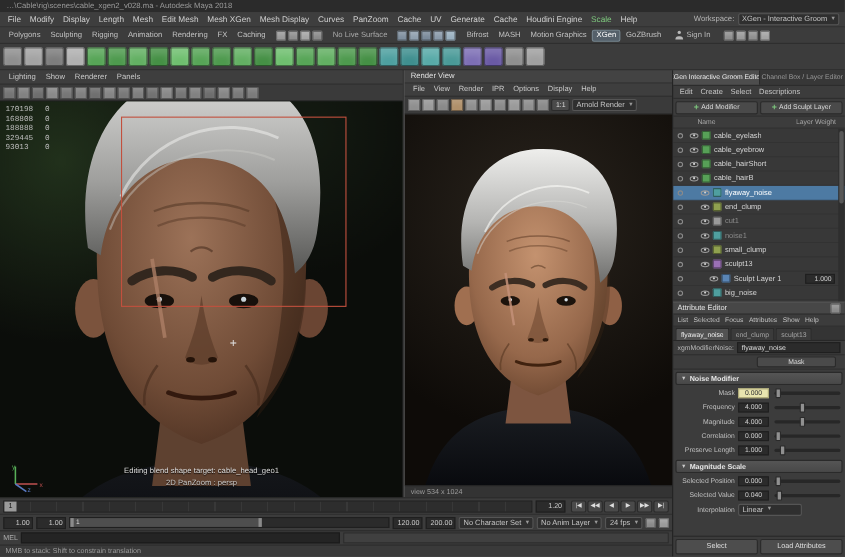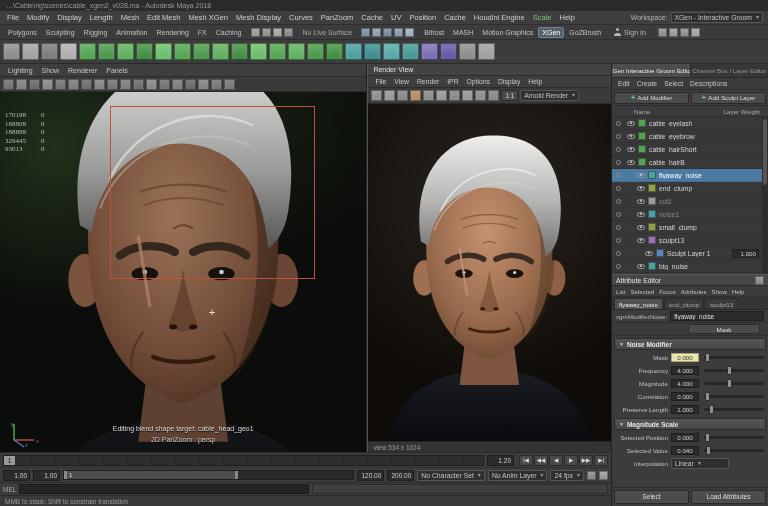--- a/index.html
+++ b/index.html
@@ -42,21 +42,21 @@
   .vp-panel{flex:151;display:flex;flex-direction:column;border-right:1px solid #222;min-width:0}
   .panel-menubar{height:13px;background:#3e3e3e;display:flex;align-items:center;padding:0 4px;gap:1px;font-size:7px;color:#c8c8c8;border-bottom:1px solid #2c2c2c}
   .pm-item{padding:0 4px;white-space:nowrap}
   .minitoolbar{height:15px;background:#3a3a3a;display:flex;align-items:center;gap:2px;padding:0 3px;border-bottom:1px solid #2a2a2a}
   .ticon{width:11px;height:11px;border-radius:1px;box-shadow:inset 0 0 0 1px rgba(0,0,0,.35),inset 0 4px 4px rgba(255,255,255,.12)}
   .vp-canvas{flex:1;position:relative;overflow:hidden;background:
     radial-gradient(circle at 15% 15%, rgba(55,84,45,.5), transparent 38%),
     radial-gradient(circle at 75% 8%, rgba(42,62,38,.28), transparent 30%),
     #0b0d0a}
   .headsvg{position:absolute;inset:0;width:100%;height:100%}
-  .hud{position:absolute;top:19px;left:5px;font-family:Liberation Serif, serif;font-size:7px;color:#bdbdbd;line-height:8.5px}
+  .hud{position:absolute;top:4px;left:5px;font-family:Liberation Mono, monospace;font-size:7px;color:#bdbdbd;line-height:8.5px}
   .hud-row{display:flex}
   .hud-a{display:inline-block;width:36px}
   .hud-b{display:inline-block}
   .sel-rect{position:absolute;left:30%;top:4%;width:56%;height:48%;border:1px solid #c2503e}
   .crosshair{position:absolute;left:57%;top:61%;color:#e0e0e0;font-size:11px;line-height:0}
   .crosshair::before{content:"+"}
   .vp-msg1{position:absolute;bottom:20px;width:100%;text-align:center;font-size:7px;color:#dedede;text-shadow:0 1px 1px #000}
   .vp-msg2{position:absolute;bottom:9px;width:100%;text-align:center;font-size:7px;color:#c9c9c9;text-shadow:0 1px 1px #000}
   .axis{position:absolute;left:4px;bottom:4px}
 
@@ -153,21 +153,21 @@
         <span class="menu-item">Display</span>
         <span class="menu-item">Length</span>
         <span class="menu-item">Mesh</span>
         <span class="menu-item">Edit Mesh</span>
         <span class="menu-item">Mesh XGen</span>
         <span class="menu-item">Mesh Display</span>
         <span class="menu-item">Curves</span>
         <span class="menu-item">PanZoom</span>
         <span class="menu-item">Cache</span>
         <span class="menu-item">UV</span>
-        <span class="menu-item">Position</span>
+        <span class="menu-item">Generate</span>
         <span class="menu-item">Cache</span>
         <span class="menu-item">Houdini Engine</span>
         <span class="menu-item accent">Scale</span>
         <span class="menu-item">Help</span>
       </div>
     <div class="workspace">
       <span>Workspace:</span>
       <span class="dd">XGen - Interactive Groom</span>
     </div>
   </div>

